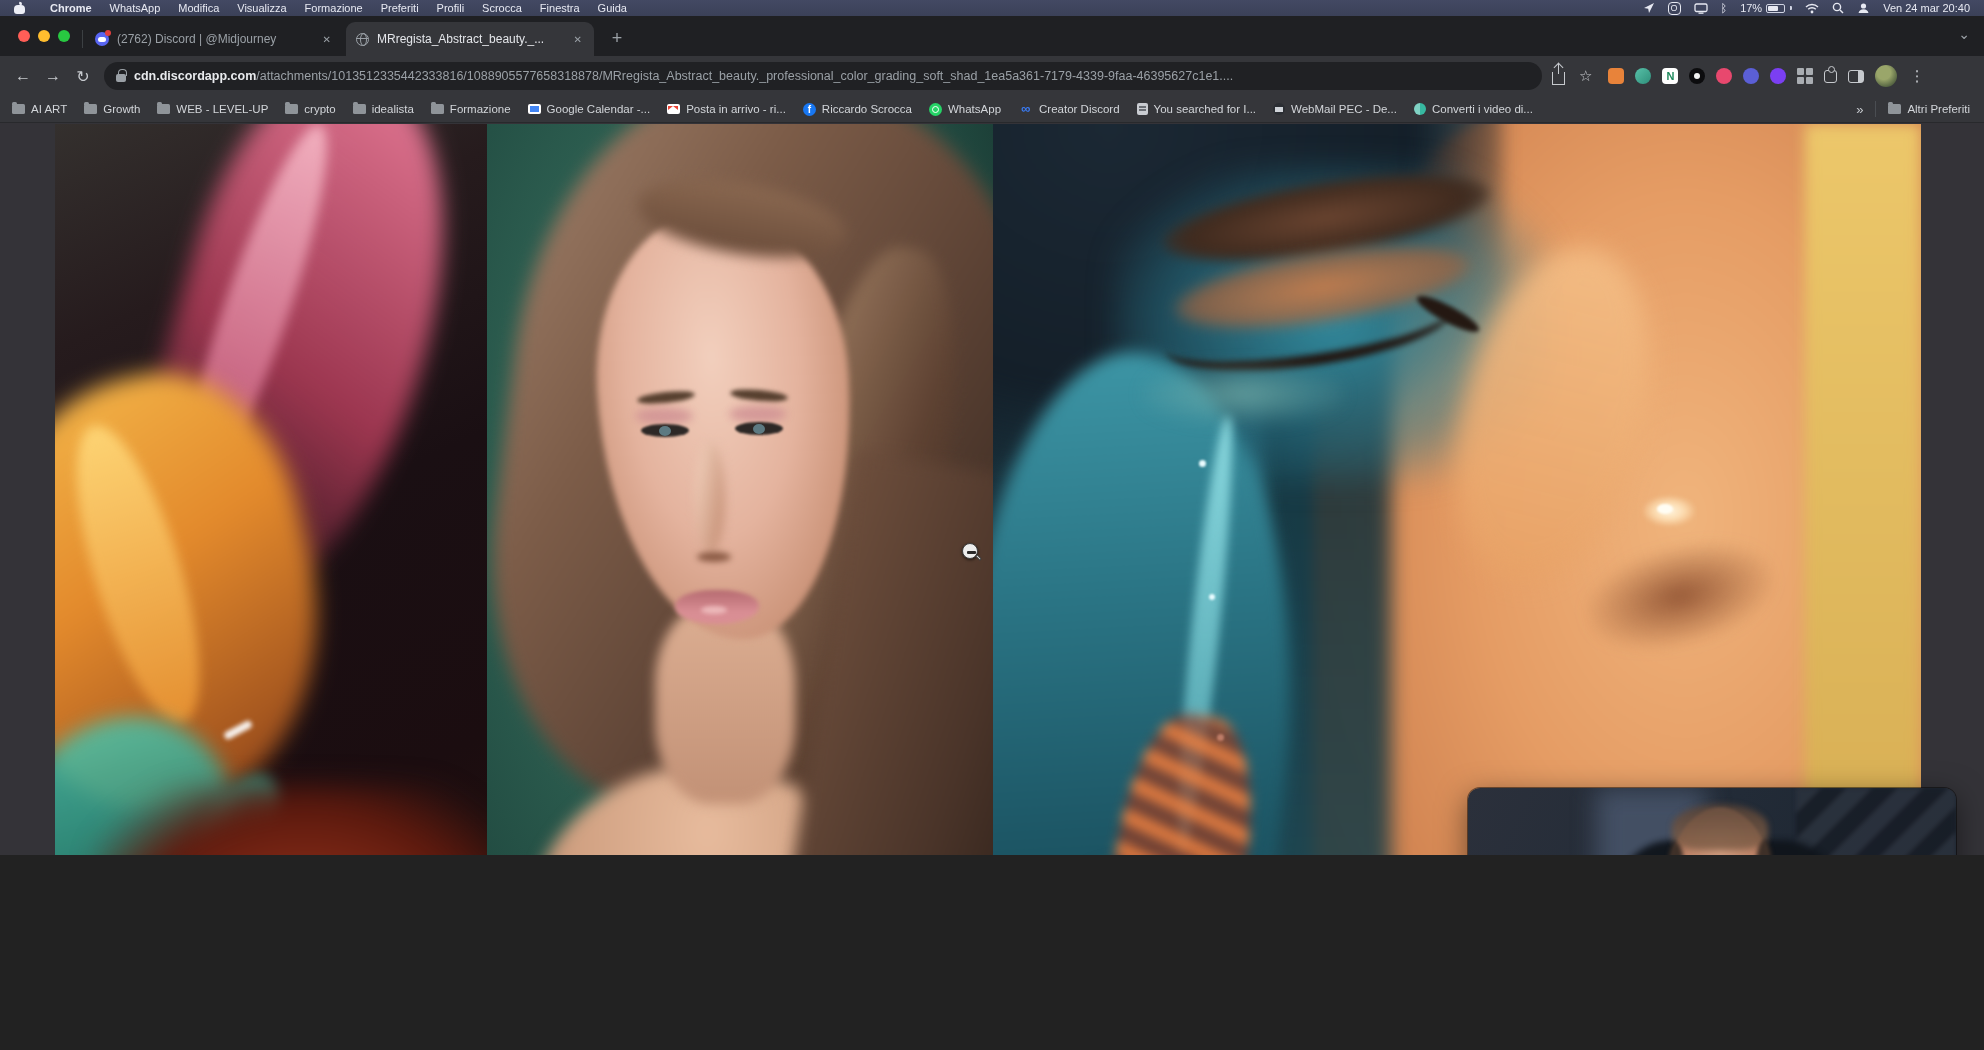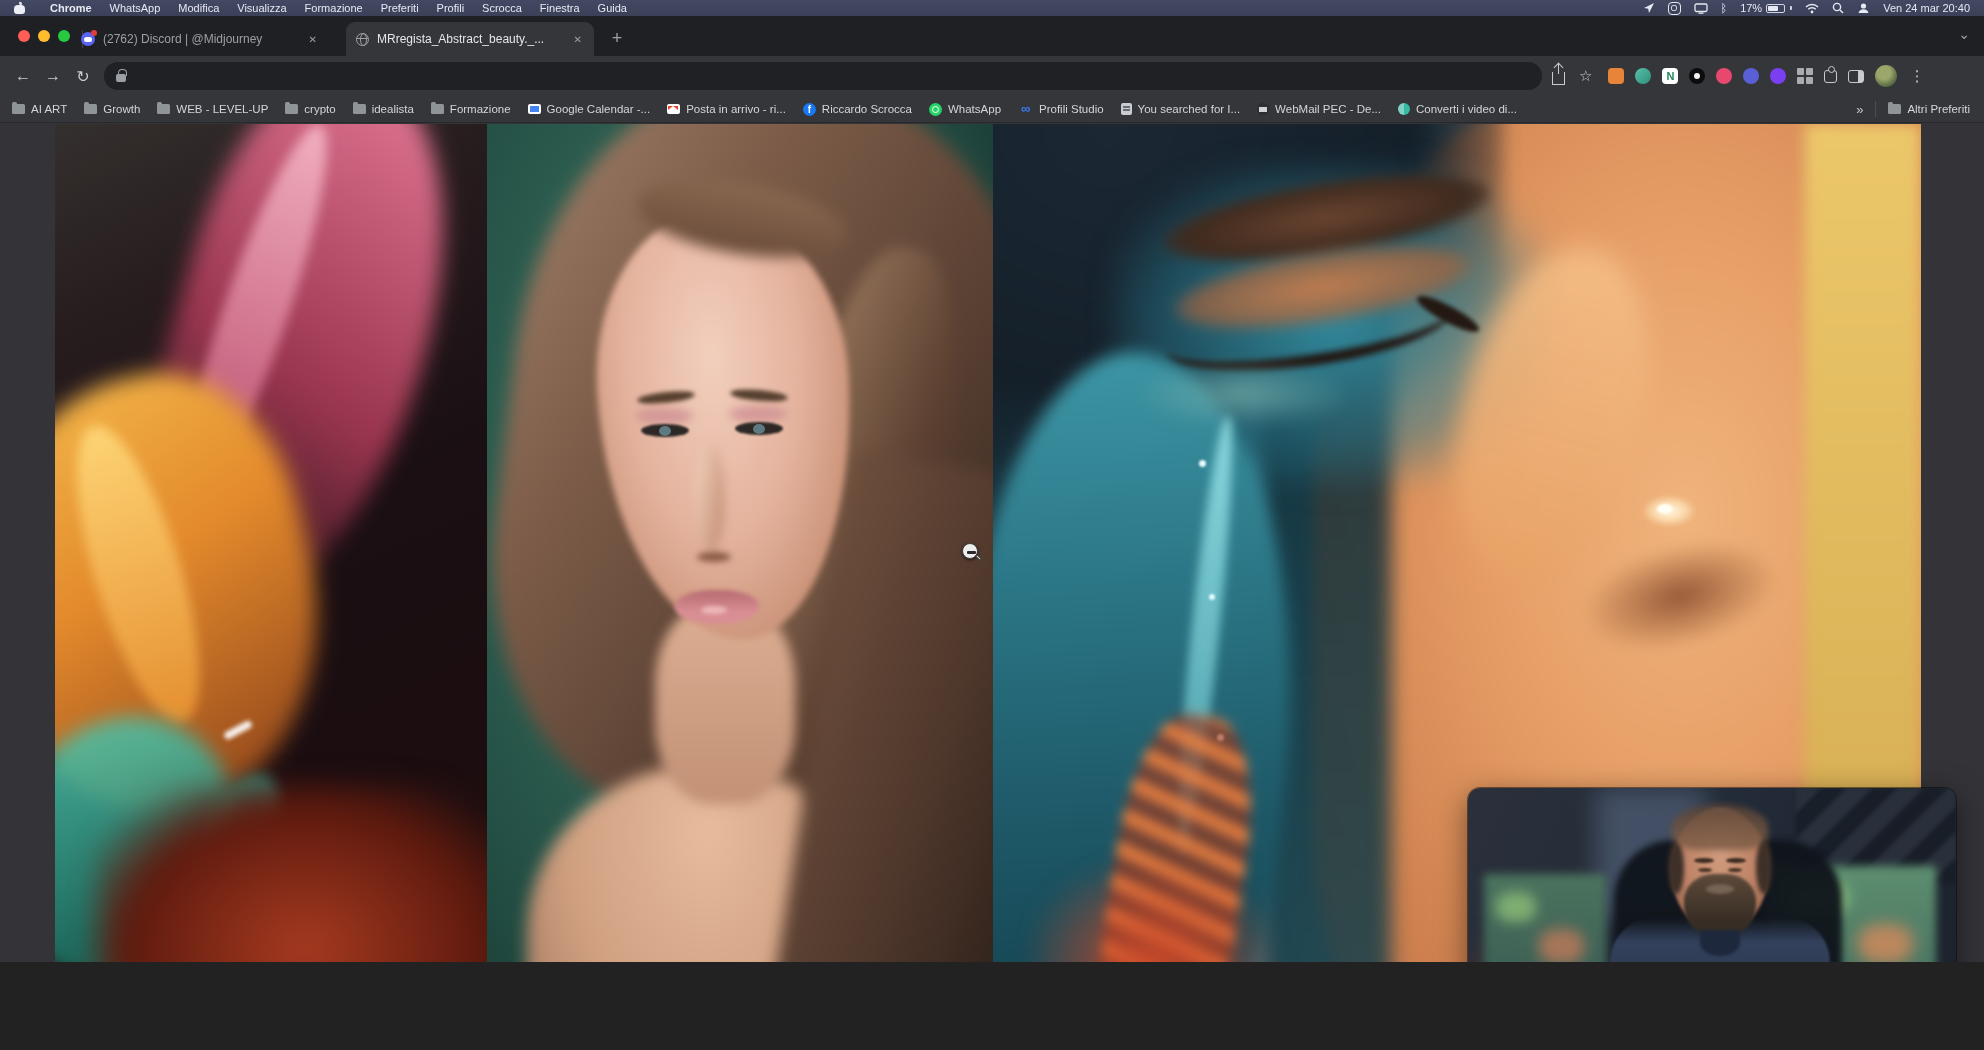--- a/index.html
+++ b/index.html
@@ -1,18 +1,18 @@
 <!DOCTYPE html>
 <html><head>
 <meta charset="utf-8">
 <style>
   * { margin:0; padding:0; box-sizing:border-box; }
   html,body { width:1984px; height:1050px; overflow:hidden; background:#222;
     font-family:"Liberation Sans", sans-serif; }
-  #screen { position:relative; width:1984px; height:962px; overflow:hidden; background:#343338; }
+  #screen { position:relative; width:1984px; height:855px; overflow:hidden; background:#343338; }
 
   
   .menubar { position:absolute; left:0; top:0; width:1984px; height:16px;
     background:linear-gradient(#434963,#3b4158); display:flex; align-items:center;
     color:#e7e9f2; font-size:11px; z-index:50; }
   .menubar .apple { width:11px; height:12px; margin:0 16px 0 14px; position:relative; }
   .menubar .apple:before { content:""; position:absolute; bottom:0; left:0; width:11px; height:9px;
     background:#eceef6; border-radius:4px 4px 3px 3px; }
   .menubar .apple:after { content:""; position:absolute; top:0; left:4.5px; width:3px; height:3px;
     background:#eceef6; border-radius:0 60% 0 60%; transform:rotate(15deg); }
@@ -25,21 +25,21 @@
   .batt-body i { position:absolute; left:1px; top:1px; bottom:1px; width:56%; background:#e7e9f2; border-radius:1px; }
   .batt-nub { width:2px; height:4px; background:#cfd3e2; border-radius:0 1px 1px 0; margin-left:1px; }
   .clock { white-space:nowrap; }
 
   
   .tabstrip { position:absolute; left:0; top:16px; width:1984px; height:40px; background:#1f2023; z-index:40; }
   .lights { position:absolute; left:18px; top:14px; display:flex; gap:8px; }
   .light { width:12px; height:12px; border-radius:50%; }
   .tab { position:absolute; top:6px; height:34px; display:flex; align-items:center; gap:8px;
     padding:0 10px; font-size:12px; color:#9aa0a6; }
-  .tab.inactive { left:71px; width:258px; }
+  .tab.inactive { left:85px; width:258px; }
   .tab.active { left:346px; width:248px; background:#35363a; border-radius:9px 9px 0 0; color:#e4e6ea; }
   .tab .title { flex:1; overflow:hidden; white-space:nowrap; text-overflow:ellipsis; }
   .tab .close { font-size:10px; color:#9aa0a6; padding:2px; }
   .tab-divider { position:absolute; left:82px; top:14px; width:1px; height:18px; background:#3c4043; }
   .fav-discord { width:14px; height:14px; border-radius:50%; background:#5865F2; position:relative; flex:none; }
   .fav-discord:before { content:""; position:absolute; left:3px; top:4.5px; width:8px; height:5px;
     background:#fff; border-radius:2.5px; }
   .fav-discord:after { content:""; position:absolute; right:-2px; top:-2px; width:6px; height:6px;
     border-radius:50%; background:#e03e3e; }
   .fav-globe { width:13px; height:13px; border-radius:50%; border:1.5px solid #9aa0a6; position:relative; flex:none; }
@@ -369,20 +369,21 @@
     <div class="newtab-btn">+</div>
     <div class="tabsearch">⌄</div>
   </div>
 
   <div class="toolbar">
     <div class="nav-ic" style="margin-left:8px">←</div>
     <div class="nav-ic">→</div>
     <div class="nav-ic">↻</div>
     <div class="omnibox">
       <div class="lock"></div>
+      <div class="url"><span class="host">cdn.discordapp.com</span><span class="path">/attachments/1013512335442333816/1088905577658318878/MRregista_Abstract_beauty._professional_color_grading_soft_shad_1ea5a361-7179-4339-9faa-46395627c1e1....</span></div>
     </div>
     <div class="ob-side">
       <div class="share-ic"></div>
       <div class="star">☆</div>
     </div>
     <div class="ext-row">
       <div class="ext sq" style="background:#e8833a"></div>
       <div class="ext" style="background:linear-gradient(135deg,#58c1a9,#2e8f7a)"></div>
       <div class="ext sq ext-n">N</div>
       <div class="ext ext-black"></div>
@@ -438,21 +439,21 @@
     <div class="bm">
         <span class="ic-fb">f</span>
         <span>Riccardo Scrocca</span>
       </div>
     <div class="bm">
         <span class="ic-wa"></span>
         <span>WhatsApp</span>
       </div>
     <div class="bm">
         <span class="ic-meta">∞</span>
-        <span>Profili Studio</span>
+        <span>Creator Discord</span>
       </div>
     <div class="bm">
         <span class="bm-icon ic-page"></span>
         <span>You searched for I...</span>
       </div>
     <div class="bm">
         <span class="ic-webmail"></span>
         <span>WebMail PEC - De...</span>
       </div>
     <div class="bm">

